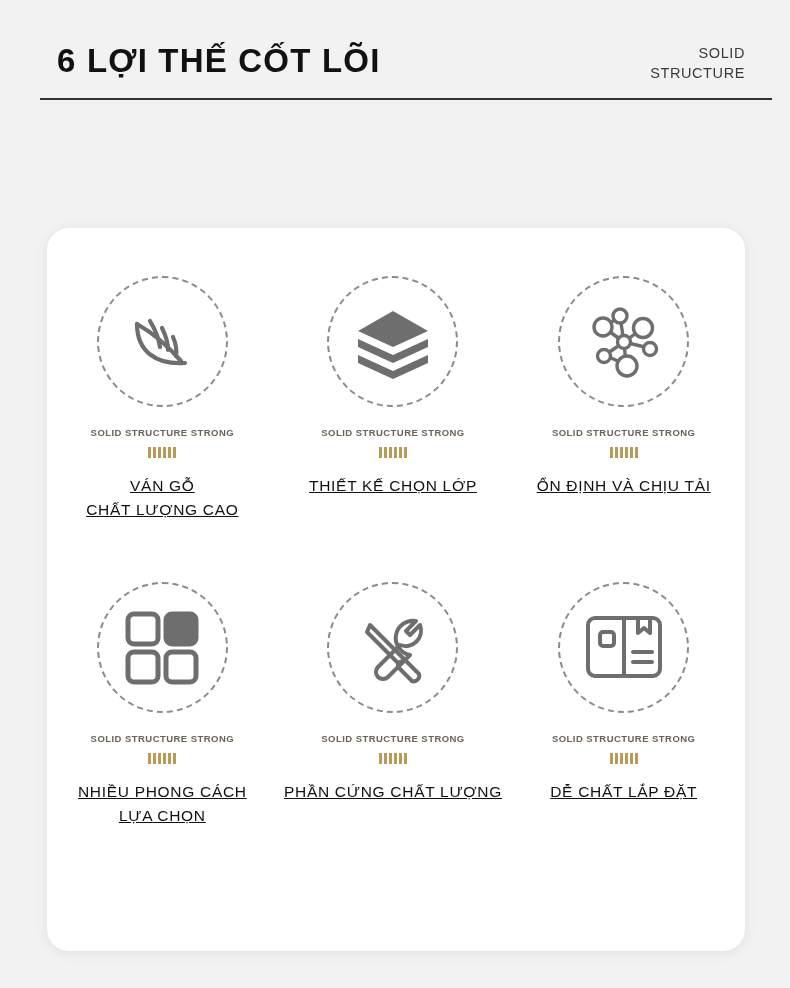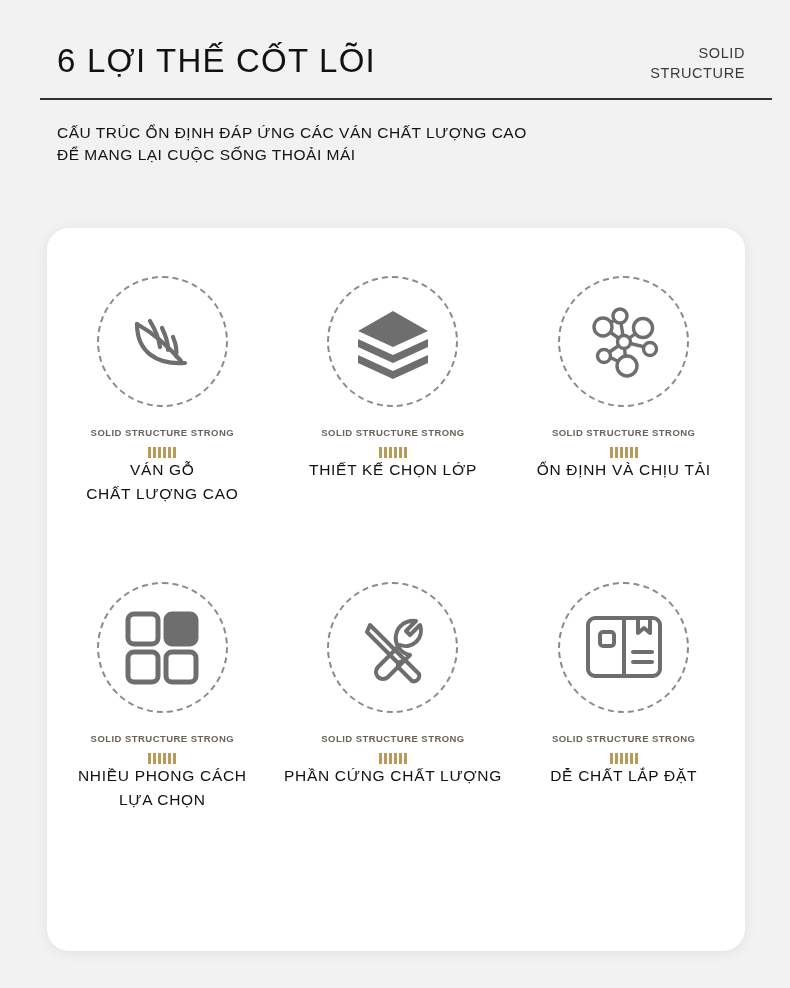--- a/index.html
+++ b/index.html
@@ -28,21 +28,21 @@
     left: 0; top: 0;
     width: 790px;
     height: 100px;
   }
 
   .header-title {
     position: absolute;
     left: 57px;
     top: 42px;
     font-size: 33px;
-    font-weight: 400;
+    font-weight: 700;
     letter-spacing: 1.2px;
     color: #111;
     white-space: nowrap;
   }
 
   .header-right {
     position: absolute;
     right: 45px;
     top: 44px;
     text-align: right;
@@ -137,47 +137,44 @@
     justify-content: center;
   }
   .ticks i {
     display: block;
     width: 3px;
     height: 11px;
     background: #b99a57;
   }
 
   .cell-title {
-    margin-top: 0;
+    margin-top: 16px;
     text-align: center;
     font-size: 15.5px;
     letter-spacing: 0.7px;
     line-height: 1.5;
     color: #111;
     white-space: pre-line;
+    text-decoration: underline;
   }
 </style>
 </head>
 <body>
 
 <div class="page">
 
   <div class="header">
     <div class="header-title">6 LỢI THẾ CỐT LÕI</div>
     <div class="header-right">
       <div>SOLID</div>
       <div>STRUCTURE</div>
     </div>
     <div class="header-rule"></div>
   </div>
 
-  <div class="subtitle">
-    <div>CẤU TRÚC ỔN ĐỊNH ĐÁP ỨNG CÁC VÁN CHẤT LƯỢNG CAO</div>
-    <div>ĐỂ MANG LẠI CUỘC SỐNG THOẢI MÁI</div>
-  </div>
 
   <div class="card">
     <div class="grid">
 
       <div class="cell">
         <div class="icon-circle">
           <svg width="78" height="78" viewBox="0 0 78 78" fill="none" stroke="#6e6e6e" stroke-width="4.2" stroke-linecap="round" stroke-linejoin="round">
             <path d="M14 21 C14 49, 34 62, 62 60"></path>
             <path d="M27 18 C33 28, 36 36, 37 44"></path>
             <path d="M39 25 C43 33, 45 40, 45 47"></path>

